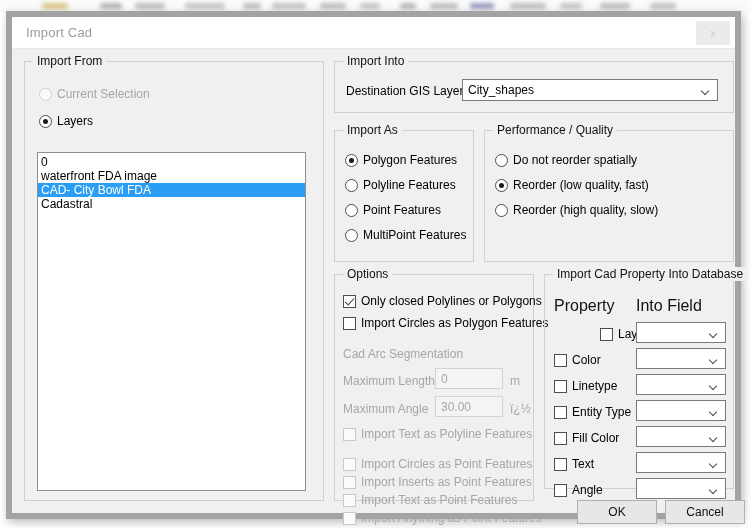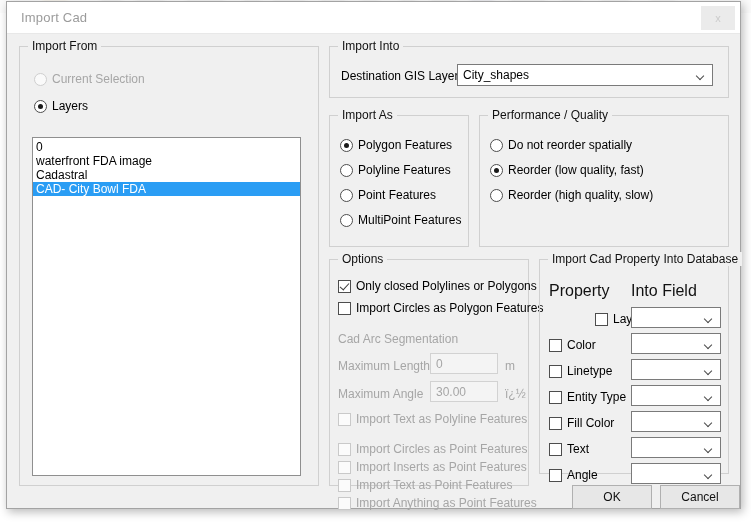--- a/index.html
+++ b/index.html
@@ -31,25 +31,25 @@
     height: 6px;
     border-radius: 2px;
     filter: blur(2px);
     opacity: .55;
   }
 
   
   #dialog {
     position: absolute;
     left: 6px;
-    top: 1px;
+    top: 11px;
     width: 735px;
     height: 508px;
     background: #f0f0f0;
-    border: 1px solid #a3a3a3;
+    border: 6px solid #a3a3a3;
     box-shadow: 2px 3px 9px rgba(0,0,0,.28);
     box-sizing: border-box;
   }
 
   #titlebar {
     position: relative;
     height: 32px;
     background: #ffffff;
     border-bottom: 1px solid #e8e8e8;
     box-sizing: border-box;
@@ -295,22 +295,22 @@
       </div>
 
       <div class="radio-row" style="left:14px; top:52px;">
         <span class="radio checked"></span>
         <span>Layers</span>
       </div>
 
       <div id="layers-list">
         <div class="list-item">0</div>
         <div class="list-item">waterfront FDA image</div>
+        <div class="list-item selected">CAD- City Bowl FDA</div>
         <div class="list-item">Cadastral</div>
-        <div class="list-item selected">CAD- City Bowl FDA</div>
       </div>
     </div>
 
     <div class="group" style="left:322px; top:12px; width:400px; height:52px;">
       <div class="legend">Import Into</div>
 
       <div class="field-label" style="left:11px; top:22px;">Destination GIS Layer</div>
 
       <div class="combo" style="left:127px; top:17px; width:256px; height:22px;">
         <span>City_shapes</span>

